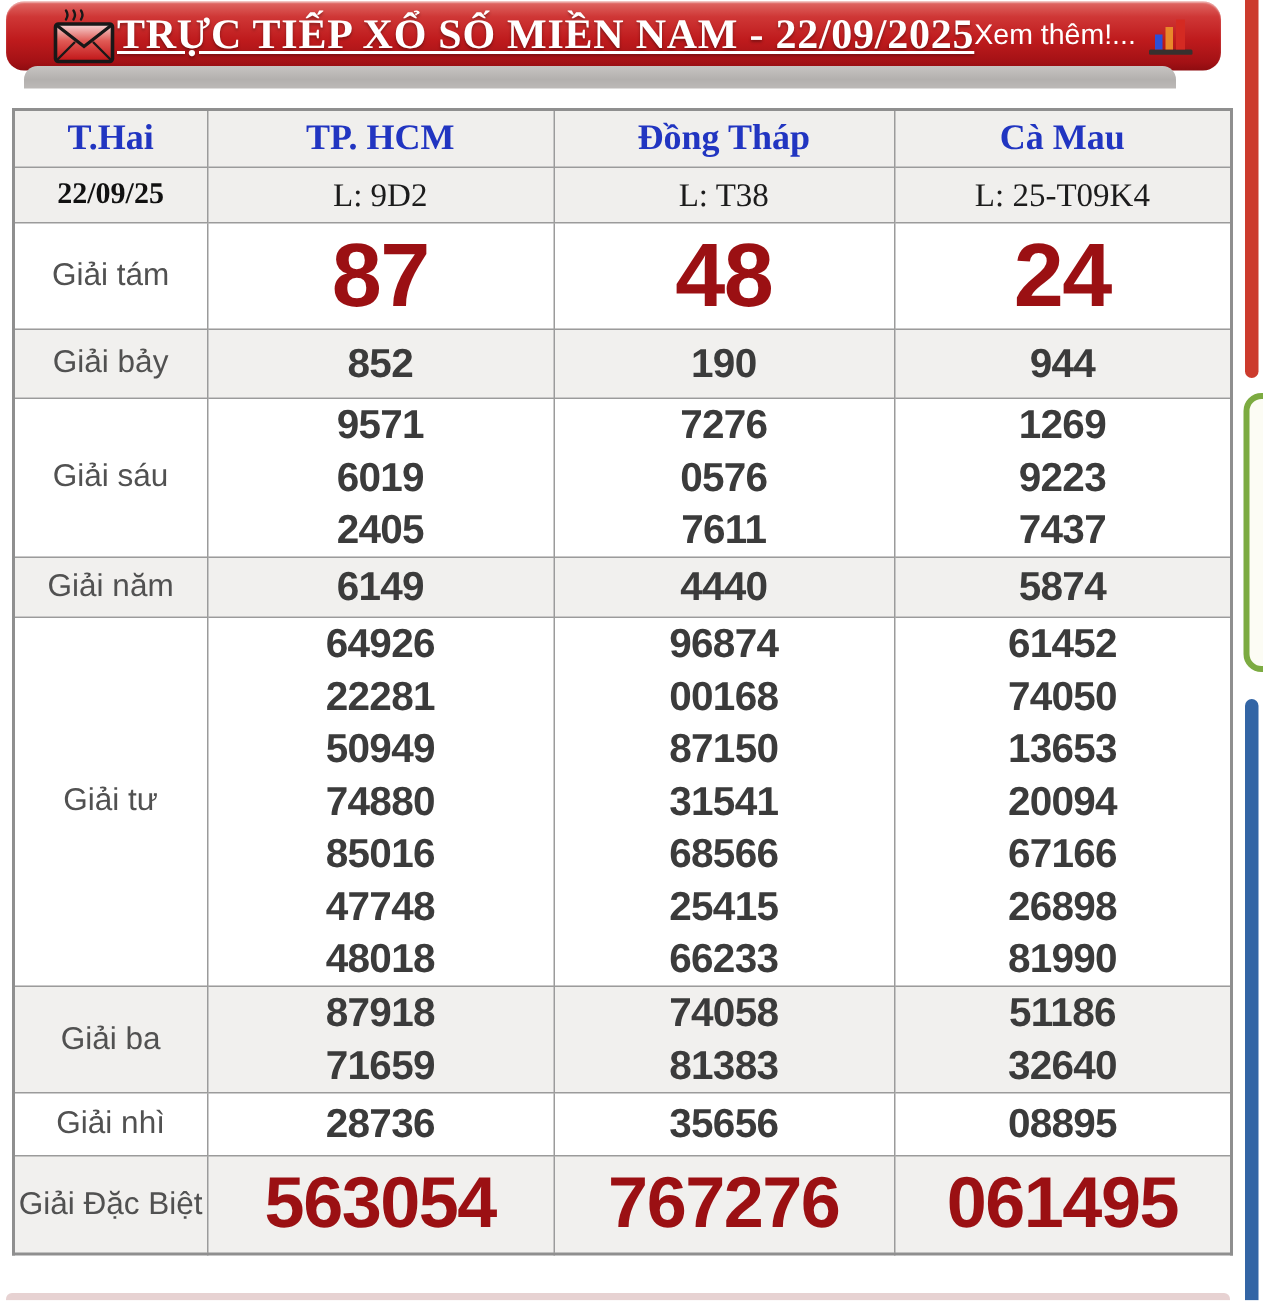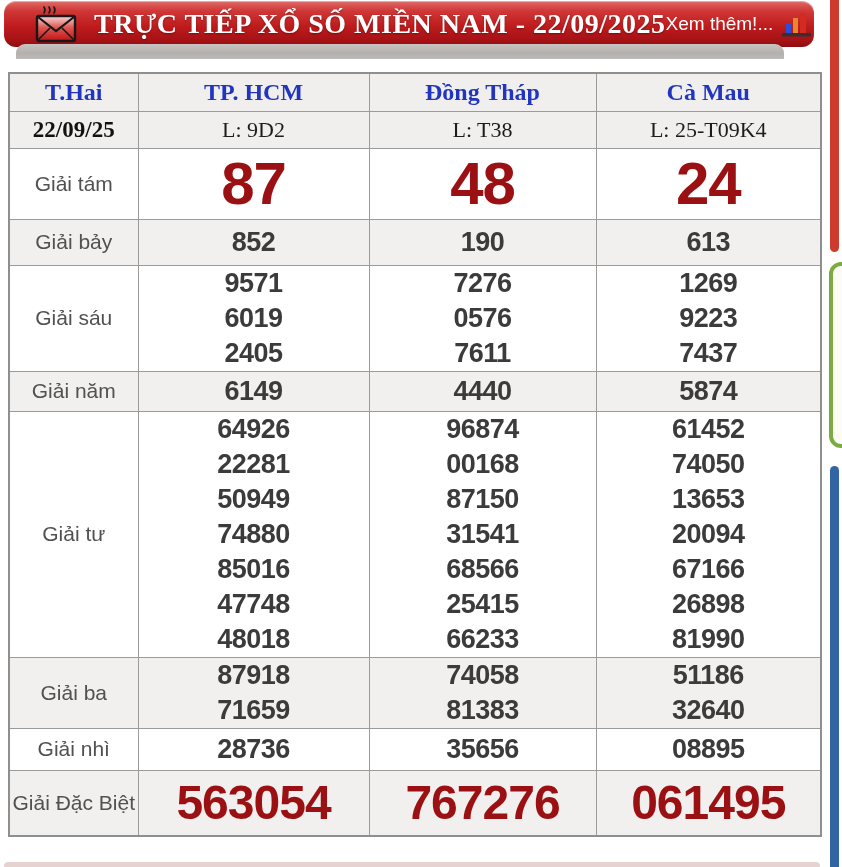--- a/index.html
+++ b/index.html
@@ -13,24 +13,25 @@
   
   .header-bar {
     position:absolute; top:1px; left:4px; width:810px; height:46px;
     border-radius:12px;
     background:linear-gradient(180deg,#e06a66 0%, #cf3736 22%, #bf1b1d 55%, #a31115 88%, #8e0c10 100%);
     box-shadow:inset 0 1px 1px rgba(255,255,255,.45);
     display:flex; align-items:center;
   }
   .envelope { margin-left:30px; display:flex; align-items:flex-start; }
   .title {
-    margin-left:16px; color:#ffffff;
+    color:#ffffff;
     font:bold 28px "Liberation Serif", serif;
     letter-spacing:.5px; white-space:nowrap;
     text-shadow:0 1px 2px rgba(0,0,0,.35);
+    text-decoration:underline;
   }
   .more-wrap { margin-left:auto; margin-right:18px; display:flex; align-items:center; gap:8px; }
   .more {
     color:#ffffff; font:19px "Liberation Sans", sans-serif;
     text-decoration:none; cursor:pointer; white-space:nowrap;
   }
   .chart-ic { display:flex; align-items:flex-end; cursor:pointer; }
 
   
   .gray-strip {
@@ -49,21 +50,21 @@
     border:1px solid #9b9b9b; text-align:center; vertical-align:middle; padding:0;
   }
   .head-row th {
     height:38px; background:#f0efed;
     color:#2135c1; font:bold 24px "Liberation Serif", serif;
   }
   .date-row td {
     height:37px; background:#f0efed;
     color:#1c1c1c; font:22px "Liberation Serif", serif;
   }
-  .date-row td.date { font-weight:bold; font-size:23px; color:#111; }
+  .date-row td.date { font-weight:bold; font-size:20px; color:#111; }
 
   tbody tr:nth-child(even) td { background:#f1f0ee; }
   td.label-cell { font:21px "Liberation Sans", sans-serif; color:#515151; }
   .num {
     font:bold 27px/35px "Liberation Sans", sans-serif;
     color:#3b3b3b; letter-spacing:-.5px;
   }
   tr.big-red .num   { font-size:60px; line-height:70px; color:#9b1013; letter-spacing:-1px; }
   tr.special-red .num { font-size:48px; line-height:56px; color:#9b1013; letter-spacing:-1px; }
 
@@ -168,21 +169,21 @@
         </tr>
         <tr class="row-giai-bay">
           <td class="label-cell">Giải bảy</td>
           <td class="num-cell">
             <div class="num">852</div>
           </td>
           <td class="num-cell">
             <div class="num">190</div>
           </td>
           <td class="num-cell">
-            <div class="num">613</div>
+            <div class="num">944</div>
           </td>
         </tr>
         <tr class="row-giai-sau">
           <td class="label-cell">Giải sáu</td>
           <td class="num-cell">
             <div class="num">9571</div>
             <div class="num">6019</div>
             <div class="num">2405</div>
           </td>
           <td class="num-cell">

